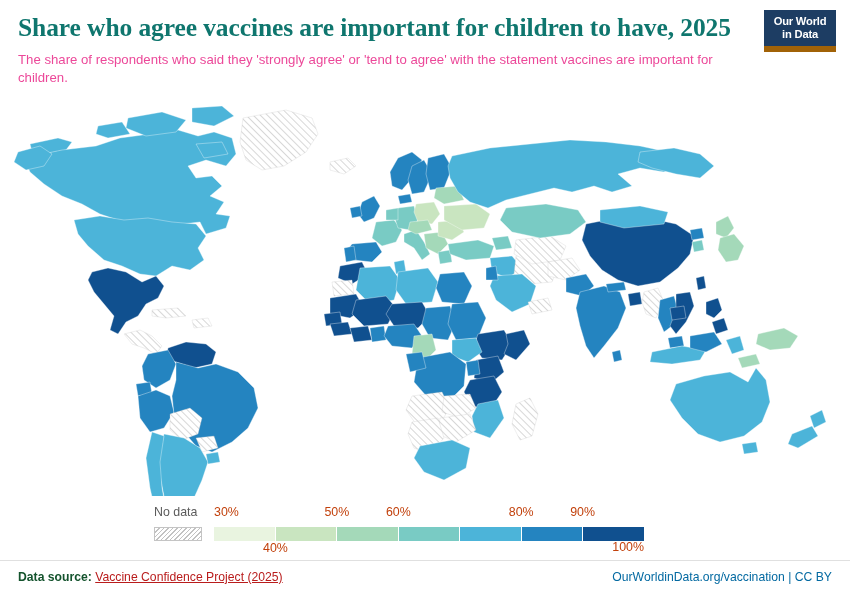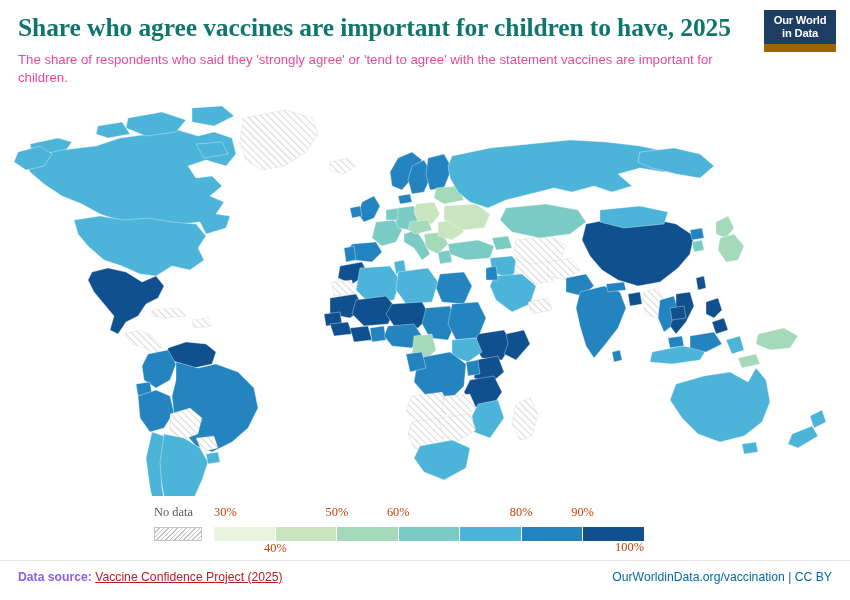--- a/index.html
+++ b/index.html
@@ -44,21 +44,21 @@
   }
 
   
   #owid-logo {
     position: absolute;
     right: 14px;
     top: 10px;
     width: 72px;
     height: 42px;
     background: #1d3d63;
-    border-bottom: 8px solid #a16207;
+    border-bottom: 6px solid #a16207;
     box-sizing: border-box;
     display: flex;
     flex-direction: column;
     align-items: center;
     justify-content: center;
     line-height: 1.12;
   }
   #owid-logo span {
     color: #ffffff;
     font-size: 11.2px;
@@ -87,21 +87,20 @@
     stroke-width: 0.3;
   }
 
   
   #legend {
     position: absolute;
     left: 0;
     top: 505px;
     width: 788px;
     height: 46px;
-    font-family: Liberation Serif, serif;
   }
   #legend-inner {
     position: relative;
     margin: 0 auto;
     width: 500px;
     height: 46px;
   }
   #nodata-label {
     position: absolute;
     left: 10px;
@@ -166,21 +165,21 @@
     height: 40px;
     border-top: 1px solid #e0e0e0;
     box-sizing: border-box;
     padding: 9px 18px 0 18px;
     display: flex;
     justify-content: space-between;
     align-items: flex-start;
     font-size: 12.2px;
     color: #8d8d8d;
   }
-  #footer .src-label { font-weight: 700; color: #8b5cf6; }
+  #footer .src-label { font-weight: 700; color: #14532d; }
   #footer .src-value { color: #b91c1c; text-decoration: underline; }
   #footer-right { color: #0369a1; white-space: nowrap; }
 </style>
 </head>
 <body>
 
 <div id="header">
   <h1 id="title">Share who agree vaccines are important for children to have, 2025</h1>
   <p id="subtitle">The share of respondents who said they 'strongly agree' or 'tend to agree' with the statement vaccines are important for children.</p>
 </div>

